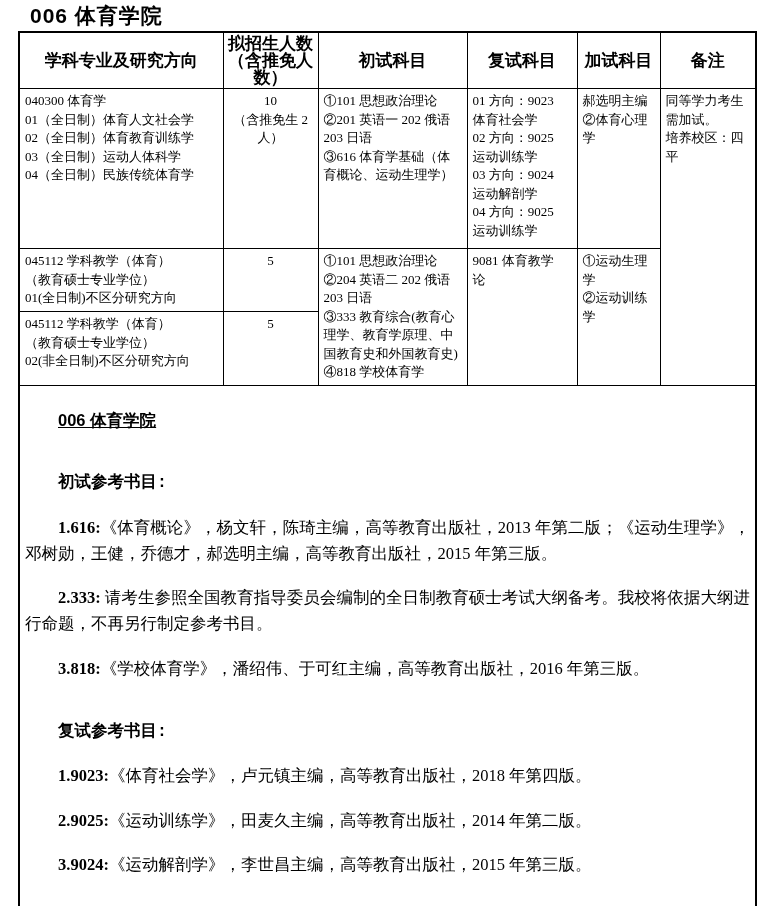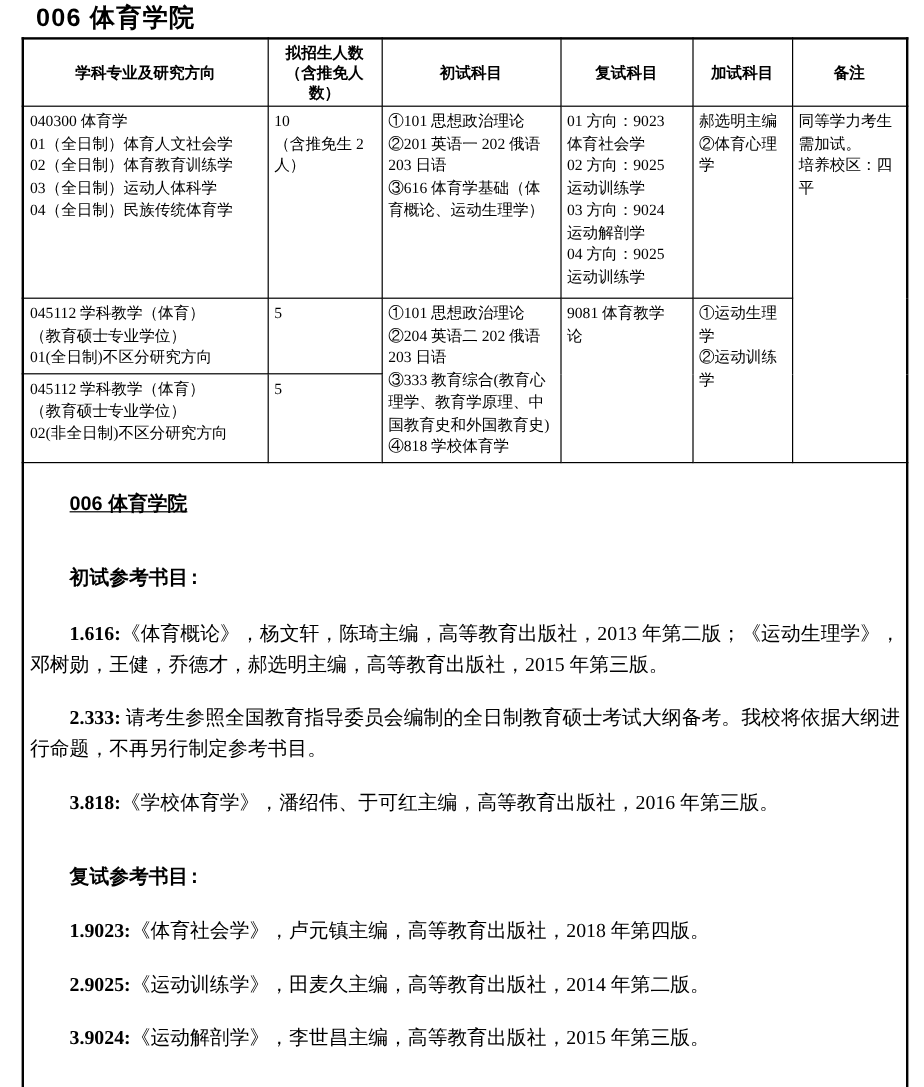--- a/index.html
+++ b/index.html
@@ -36,28 +36,29 @@
     font-size: 13px;
     line-height: 18.5px;
     padding: 3px 5px;
     vertical-align: top;
     white-space: pre-line;
     overflow: hidden;
   }
   table.adm th {
     font-family: "Liberation Sans", "DejaVu Sans", sans-serif;
     font-weight: bold;
-    font-size: 13px;
+    font-size: 17px;
     line-height: 17px;
     text-align: center;
     vertical-align: middle;
     height: 41px;
     padding: 2px 2px;
   }
   td.enroll {
+    text-align: center;
     vertical-align: middle;
   }
   tr.row1 { height: 160px; }
   tr.row2 { height: 60px; }
   tr.row3 { height: 72px; }
   td.notes-cell {
     height: 500px;
     padding: 5px 6px 4px 6px;
     white-space: normal;
   }

